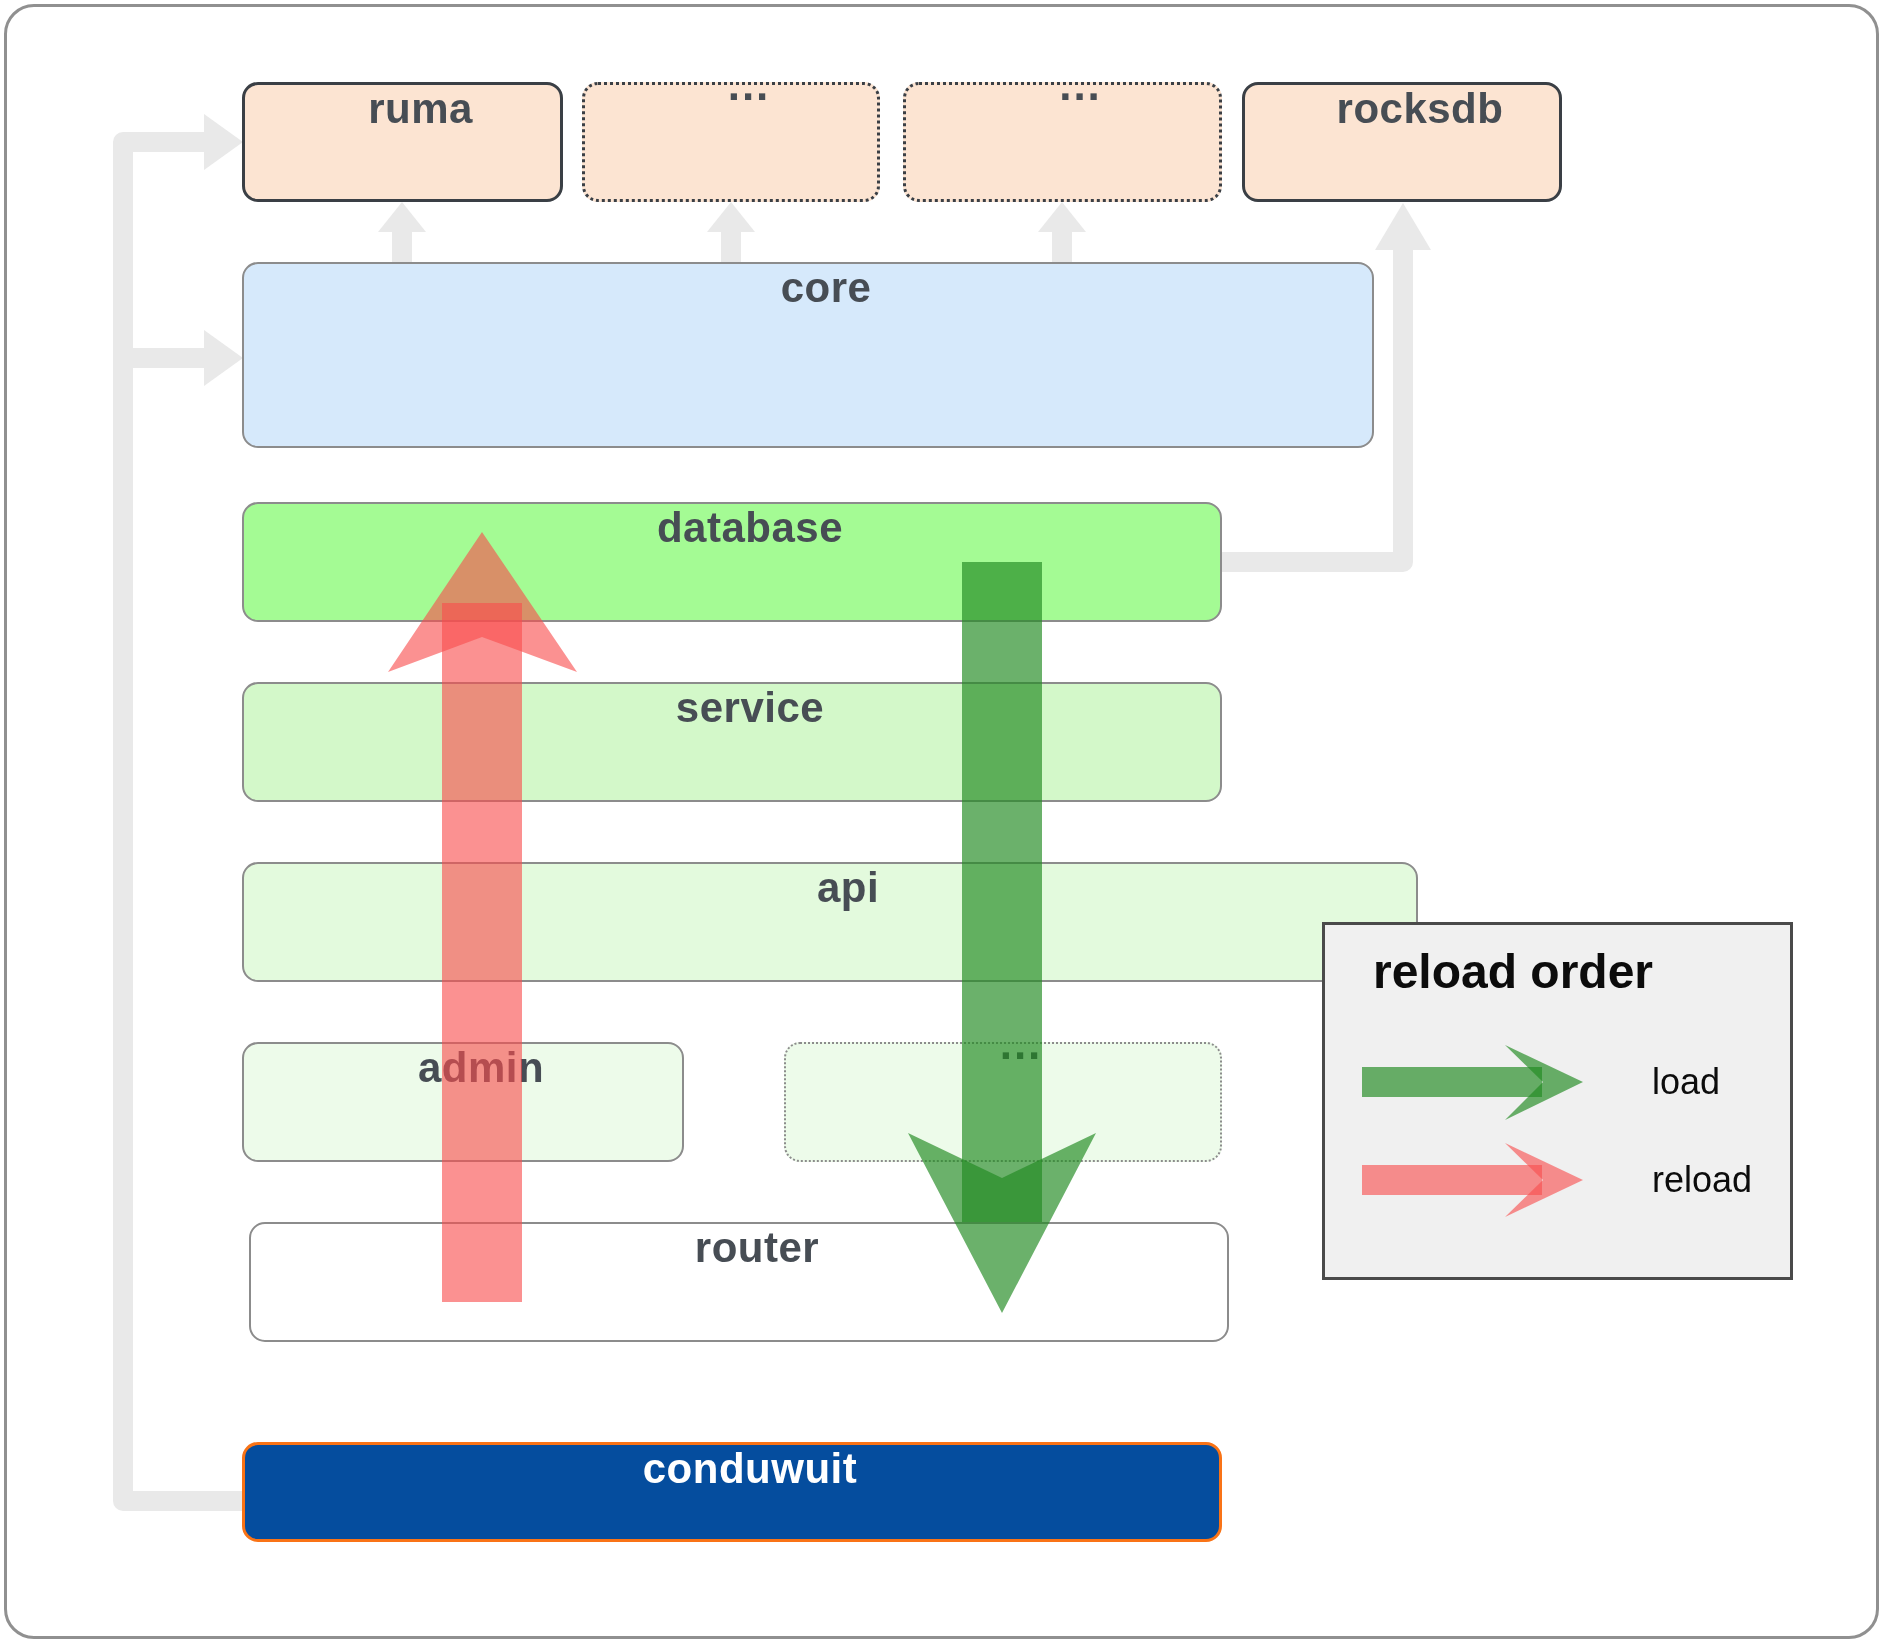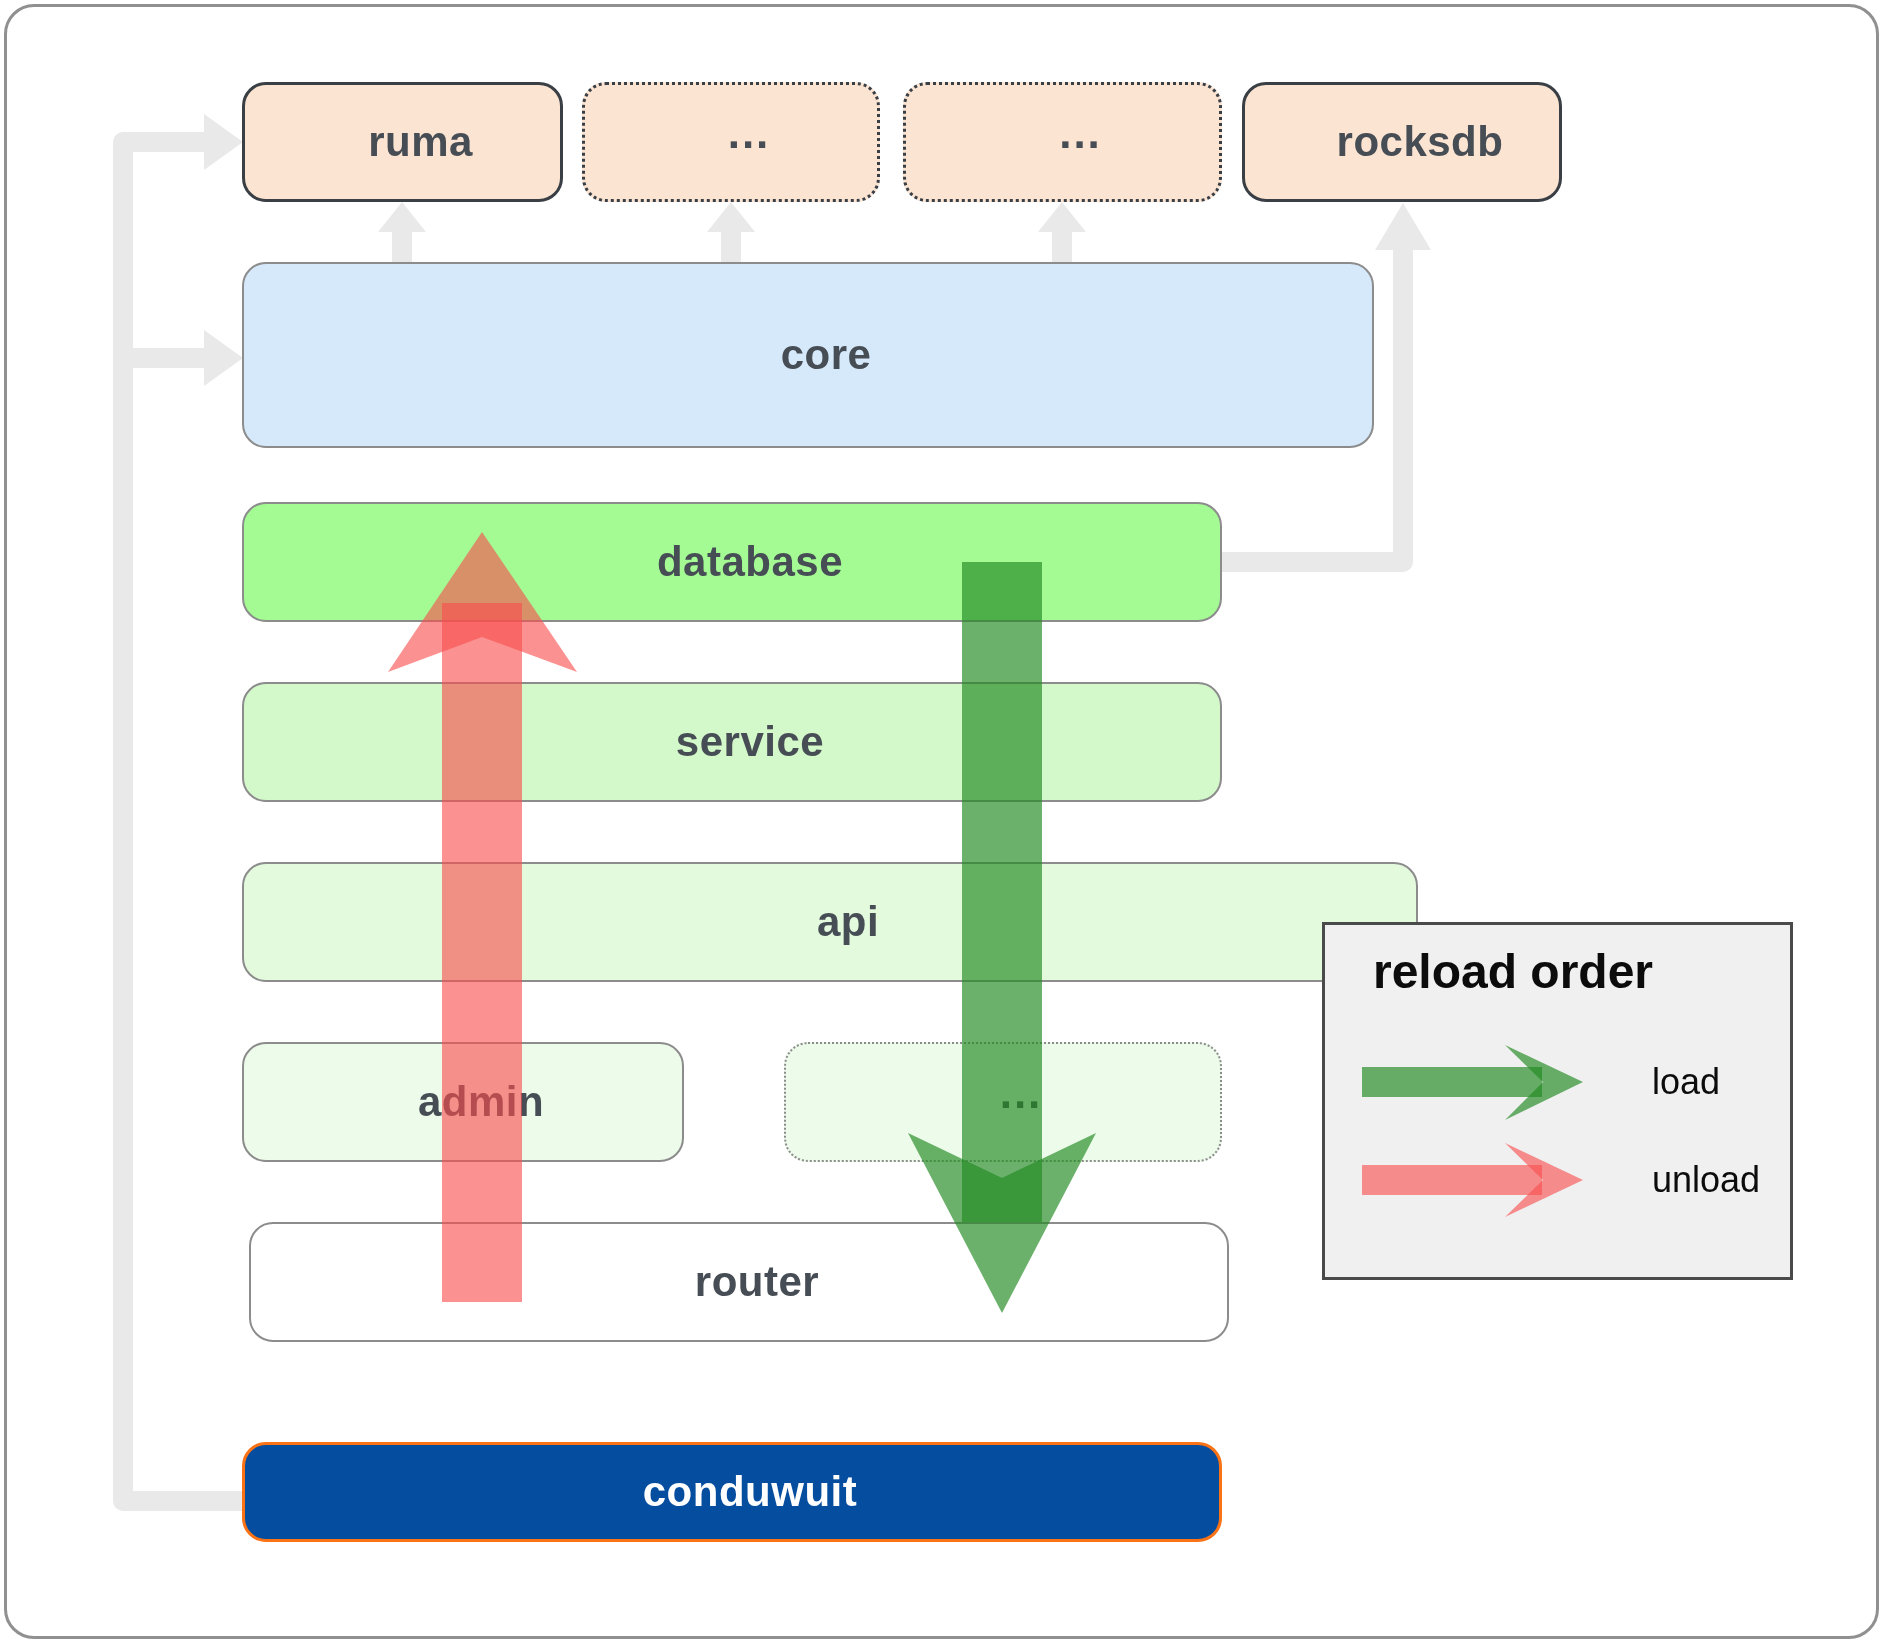--- a/index.html
+++ b/index.html
@@ -13,22 +13,22 @@
   #frame{
     position:absolute;left:4px;top:4px;right:4px;bottom:4px;
     border:3px solid var(--frame_border);
     border-radius:30px;
   }
   svg.layer{position:absolute;left:0;top:0;pointer-events:none;}
   #connector-layer{z-index:1;}
   #arrow-layer{z-index:3;}
   .box{
     position:absolute;
-    display:flex;align-items:center;justify-content:center;
-    border-radius:24px;
+    display:flex;justify-content:center;
+    border-radius:16px;
     font-size:42px;font-weight:600;color:var(--text_dark);
     z-index:2;box-sizing:border-box;
     letter-spacing:0.5px;
     padding-left:36px;
   }
   .b-solid-dark{border:3px solid var(--border_dark);}
   .b-dot-dark{border:3px dotted var(--border_dark);}
   .b-gray{border:2px solid var(--border_gray);}
   .b-dot-gray{border:2px dotted var(--border_gray);}
 
@@ -128,21 +128,21 @@
   <div class="box b-gray" id="box-router">
     <span>router</span>
   </div>
   <div class="box" id="box-conduwuit">
     <span>conduwuit</span>
   </div>
 
   <div id="legend"></div>
   <div id="legend-title">reload order</div>
   <div class="legend-label" id="legend-load-label">load</div>
-  <div class="legend-label" id="legend-unload-label">unload</div>
+  <div class="legend-label" id="legend-unload-label">reload</div>
 
   <svg id="arrow-layer" class="layer" width="1883" height="1643">
 
     <rect x="442" y="603" width="80" height="699" style="fill:var(--arrow_red);fill-opacity:0.62;"></rect>
     <polygon points="482,532 577,672 482,637 388,672" style="fill:var(--arrow_red);fill-opacity:0.62;"></polygon>
 
     <rect x="962" y="562" width="80" height="660" style="fill:var(--arrow_green);fill-opacity:0.67;"></rect>
     <polygon points="1002,1313 908,1133 1002,1178 1096,1133" style="fill:var(--arrow_green);fill-opacity:0.67;"></polygon>
 
     <rect x="1362" y="1067" width="180" height="30" style="fill:var(--arrow_green);fill-opacity:0.67;"></rect>

